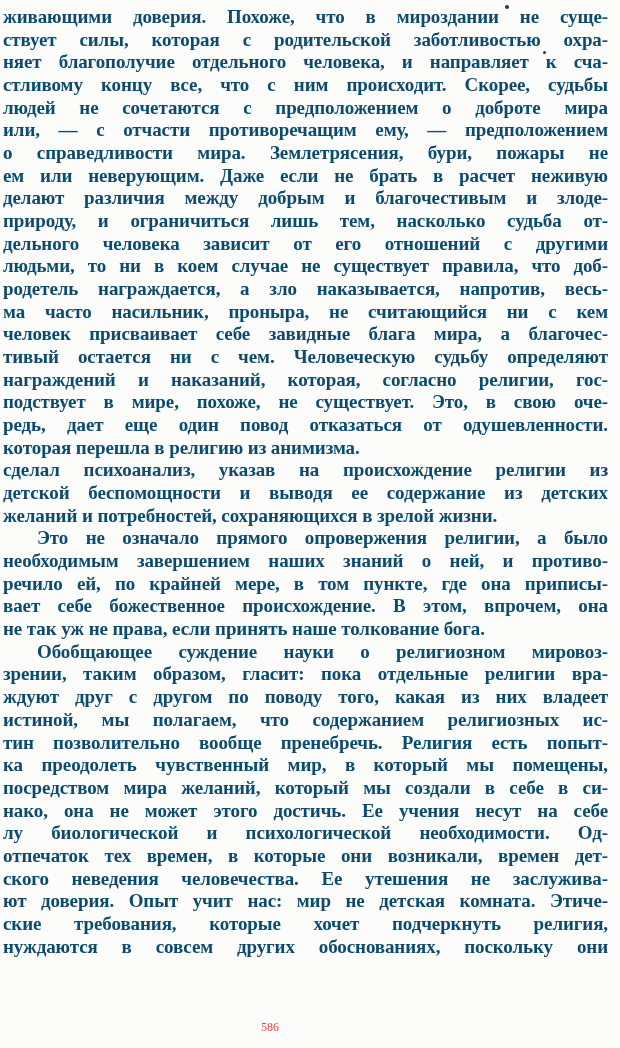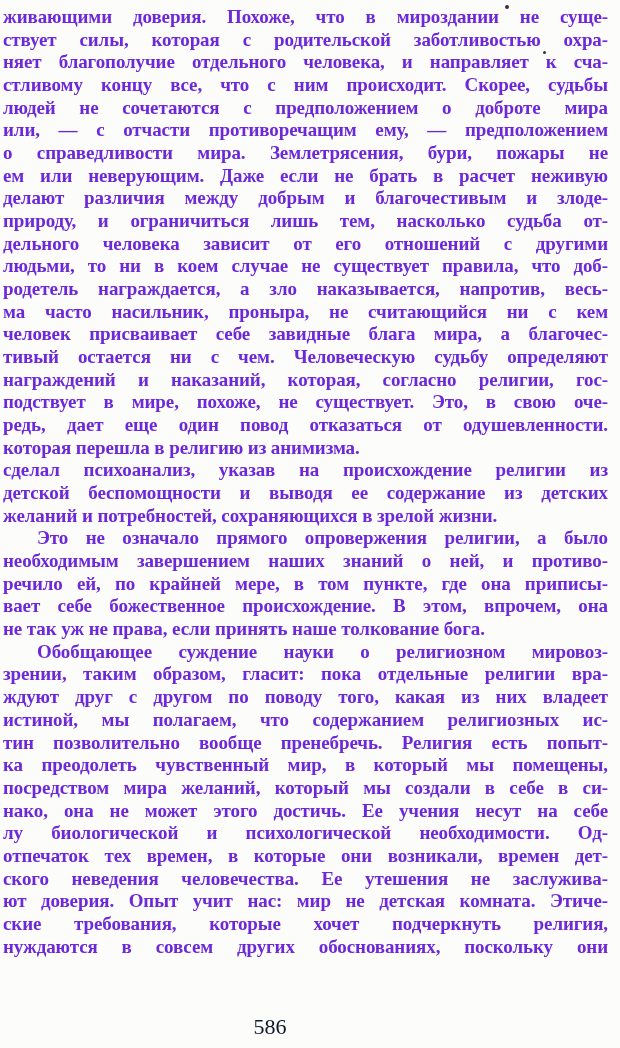--- a/index.html
+++ b/index.html
@@ -17,21 +17,21 @@
   .page {
     position: absolute;
     inset: 0;
     background: #fcfcfa;
   }
   .text-block {
     position: absolute;
     left: 3px;
     right: 12px;
     top: 6px;
-    color: #6d28d9;
+    color: #0c4a6e;
     font-size: 19px;
     font-weight: bold;
     letter-spacing: -0.1px;
   }
   .line {
     height: 22.68px;
     line-height: 22.68px;
     overflow: hidden;
     text-align: justify;
     text-align-last: justify;
@@ -41,23 +41,23 @@
     text-align-last: left;
   }
   .line.indent {
     text-indent: 34px;
   }
   .page-number {
     position: absolute;
     top: 1014px;
     left: 270px;
     transform: translateX(-50%);
-    font-size: 22px;
+    font-size: 12px;
     font-weight: normal;
-    color: #0f172a;
+    color: #ef4444;
     line-height: 26px;
   }
   .speck {
     position: absolute;
     width: 4px;
     height: 4px;
     border-radius: 50%;
     background: #3a342e;
   }
   .speck.s1 { left: 505px; top: 5px; }

